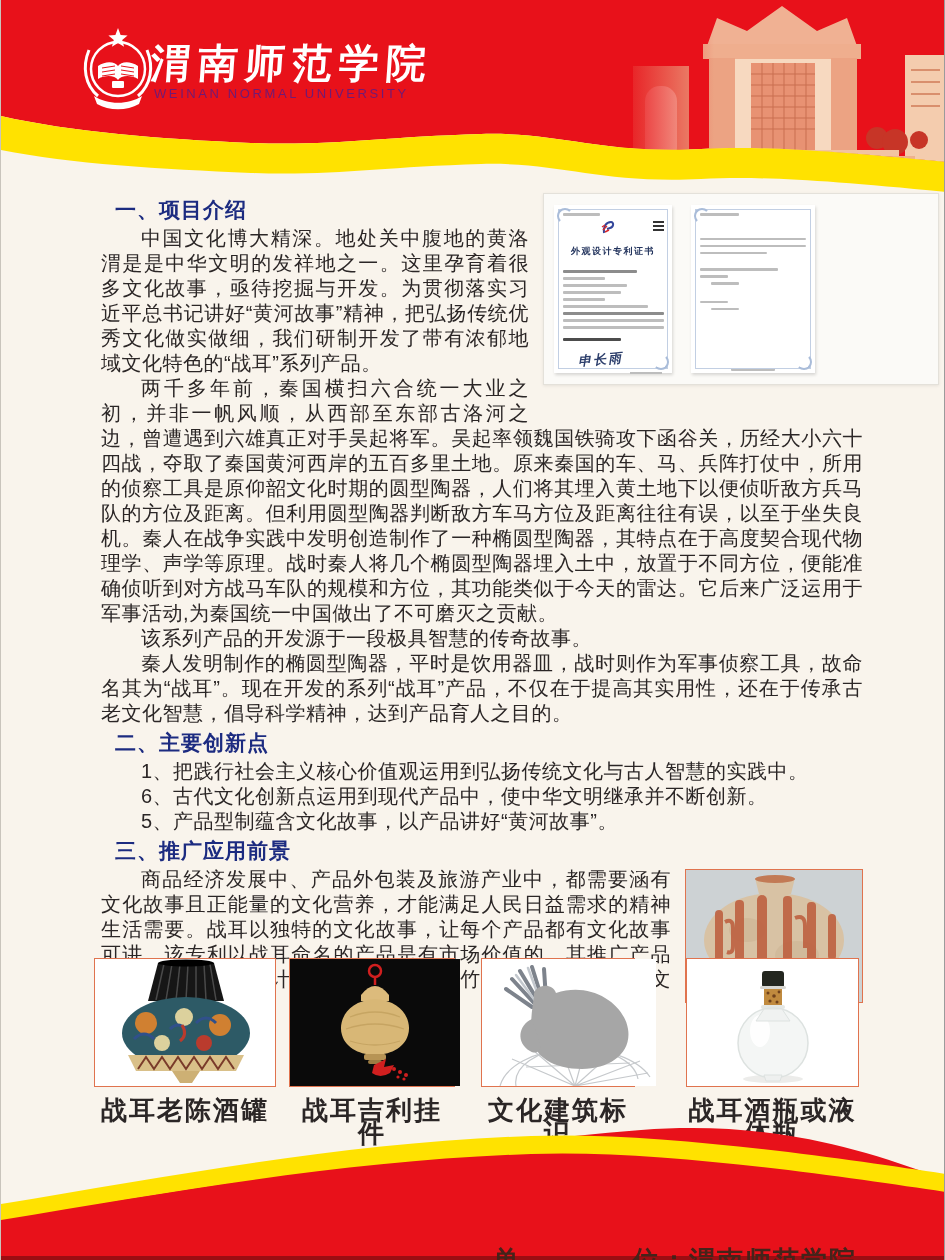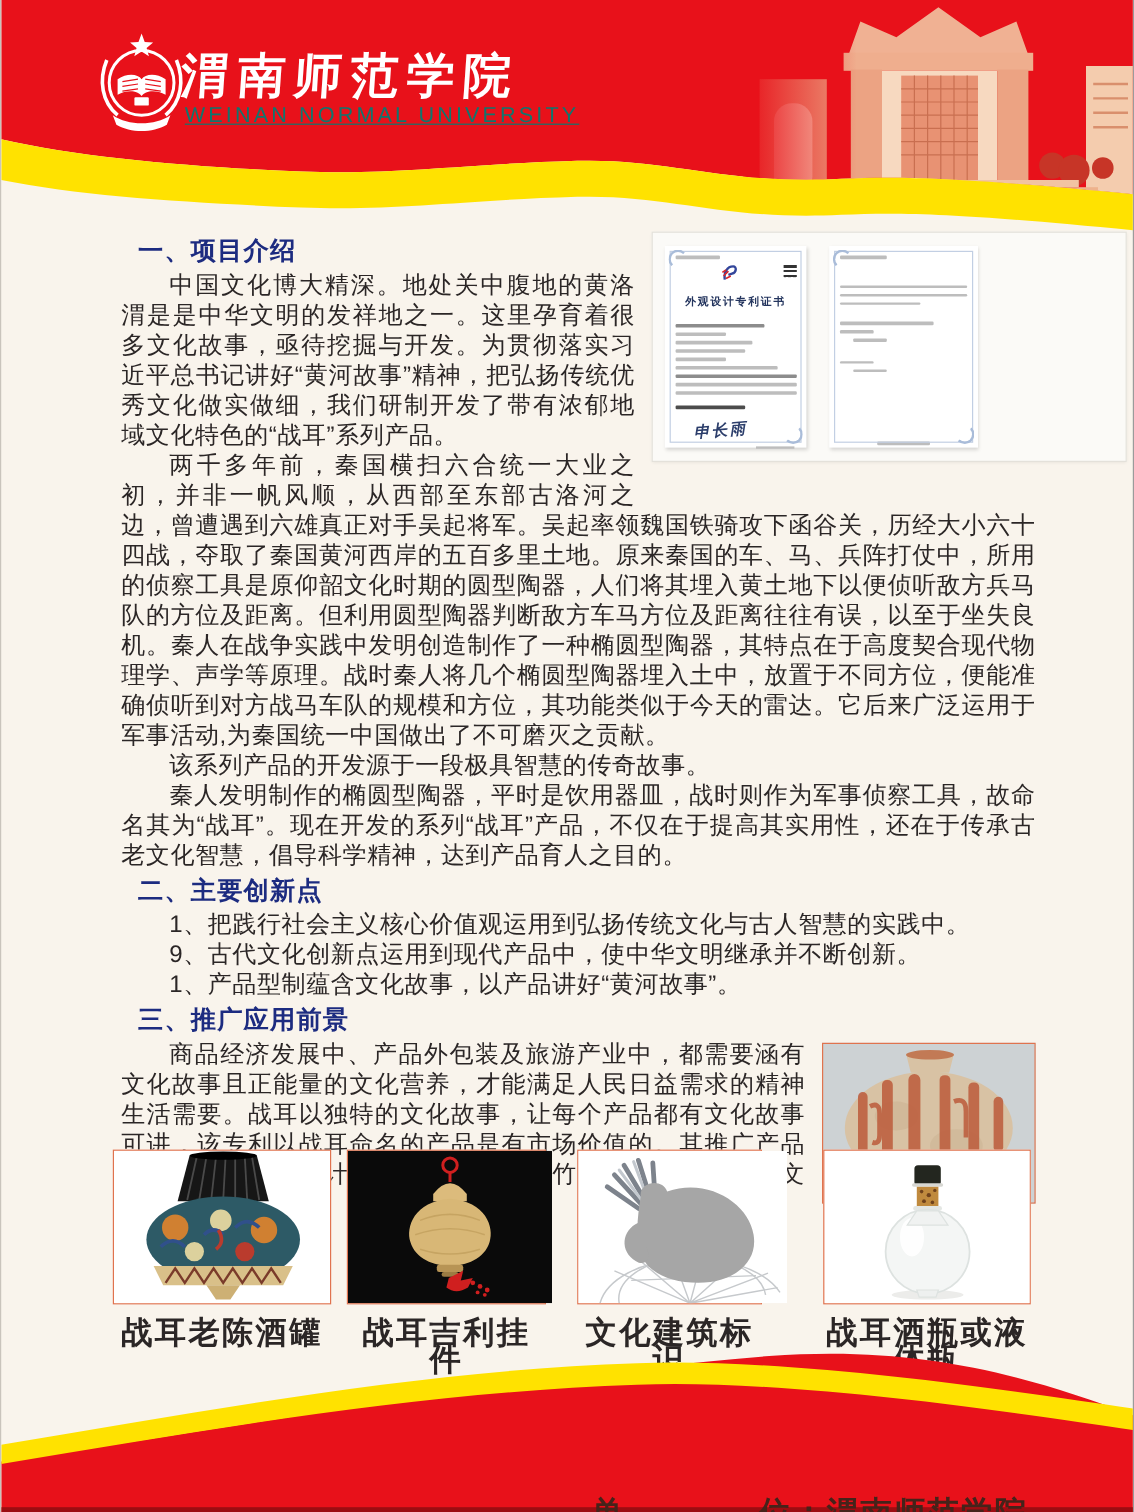--- a/index.html
+++ b/index.html
@@ -14,21 +14,21 @@
   .hdr-svg{position:absolute;left:0;top:0;}
   .emblem{position:absolute;left:74px;top:22px;}
   .uni-cn{
     position:absolute;left:150px;top:36px;width:260px;
     font-size:40px;font-weight:700;color:#fff;letter-spacing:7px;
     font-family:"DejaVu Serif","Liberation Serif",serif;
     transform:skewX(-4deg);white-space:nowrap;
   }
   .uni-en{
     position:absolute;left:153px;top:86px;
-    font-size:18px;color:#0f766e;letter-spacing:2.6px;white-space:nowrap;font-weight:500;text-decoration:underline;
+    font-size:13px;color:#701a75;letter-spacing:2.6px;white-space:nowrap;font-weight:500;
   }
   
   .text-col{
     position:absolute;left:100px;top:193px;width:762px;
     font-size:20px;line-height:25px;color:#2b2626;font-weight:500;
     text-align:justify;
   }
   .sec-title{
     margin:3px 0 3px 0;padding-left:14px;
     font-size:21px;line-height:27px;font-weight:800;color:#1c2b80;
@@ -216,22 +216,22 @@
     </div>
 
     <h3 class="sec-title">一、项目介绍</h3>
     <p>中国文化博大精深。地处关中腹地的黄洛渭是是中华文明的发祥地之一。这里孕育着很多文化故事，亟待挖掘与开发。为贯彻落实习近平总书记讲好“黄河故事”精神，把弘扬传统优秀文化做实做细，我们研制开发了带有浓郁地域文化特色的“战耳”系列产品。</p>
     <p>两千多年前，秦国横扫六合统一大业之初，并非一帆风顺，从西部至东部古洛河之边，曾遭遇到六雄真正对手吴起将军。吴起率领魏国铁骑攻下函谷关，历经大小六十四战，夺取了秦国黄河西岸的五百多里土地。原来秦国的车、马、兵阵打仗中，所用的侦察工具是原仰韶文化时期的圆型陶器，人们将其埋入黄土地下以便侦听敌方兵马队的方位及距离。但利用圆型陶器判断敌方车马方位及距离往往有误，以至于坐失良机。秦人在战争实践中发明创造制作了一种椭圆型陶器，其特点在于高度契合现代物理学、声学等原理。战时秦人将几个椭圆型陶器埋入土中，放置于不同方位，便能准确侦听到对方战马车队的规模和方位，其功能类似于今天的雷达。它后来广泛运用于军事活动,为秦国统一中国做出了不可磨灭之贡献。</p>
     <p>该系列产品的开发源于一段极具智慧的传奇故事。</p>
     <p>秦人发明制作的椭圆型陶器，平时是饮用器皿，战时则作为军事侦察工具，故命名其为“战耳”。现在开发的系列“战耳”产品，不仅在于提高其实用性，还在于传承古老文化智慧，倡导科学精神，达到产品育人之目的。</p>
 
     <h3 class="sec-title">二、主要创新点</h3>
     <p class="item-line">1、把践行社会主义核心价值观运用到弘扬传统文化与古人智慧的实践中。</p>
-    <p class="item-line">9、古代文化创新点运用到现代产品中，使中华文明继承并不断创新。</p>
-    <p class="item-line">1、产品型制蕴含文化故事，以产品讲好“黄河故事”。</p>
+    <p class="item-line">6、古代文化创新点运用到现代产品中，使中华文明继承并不断创新。</p>
+    <p class="item-line">5、产品型制蕴含文化故事，以产品讲好“黄河故事”。</p>
 
     <h3 class="sec-title">三、推广应用前景</h3>
 
     <div class="photo-float">
       <div class="photo-frame">
         <svg width="175" height="132" viewBox="0 0 175 132">
           <rect width="175" height="132" fill="#cdd2d4"></rect>
           <path d="M10,132 C18,108 40,100 55,112 L50,132 Z" fill="#f4f4f2"></path>
           <path d="M120,132 C126,104 152,100 168,114 L170,132 Z" fill="#f4f4f2"></path>
           <rect x="72" y="112" width="32" height="20" rx="8" fill="#cdb493"></rect>

